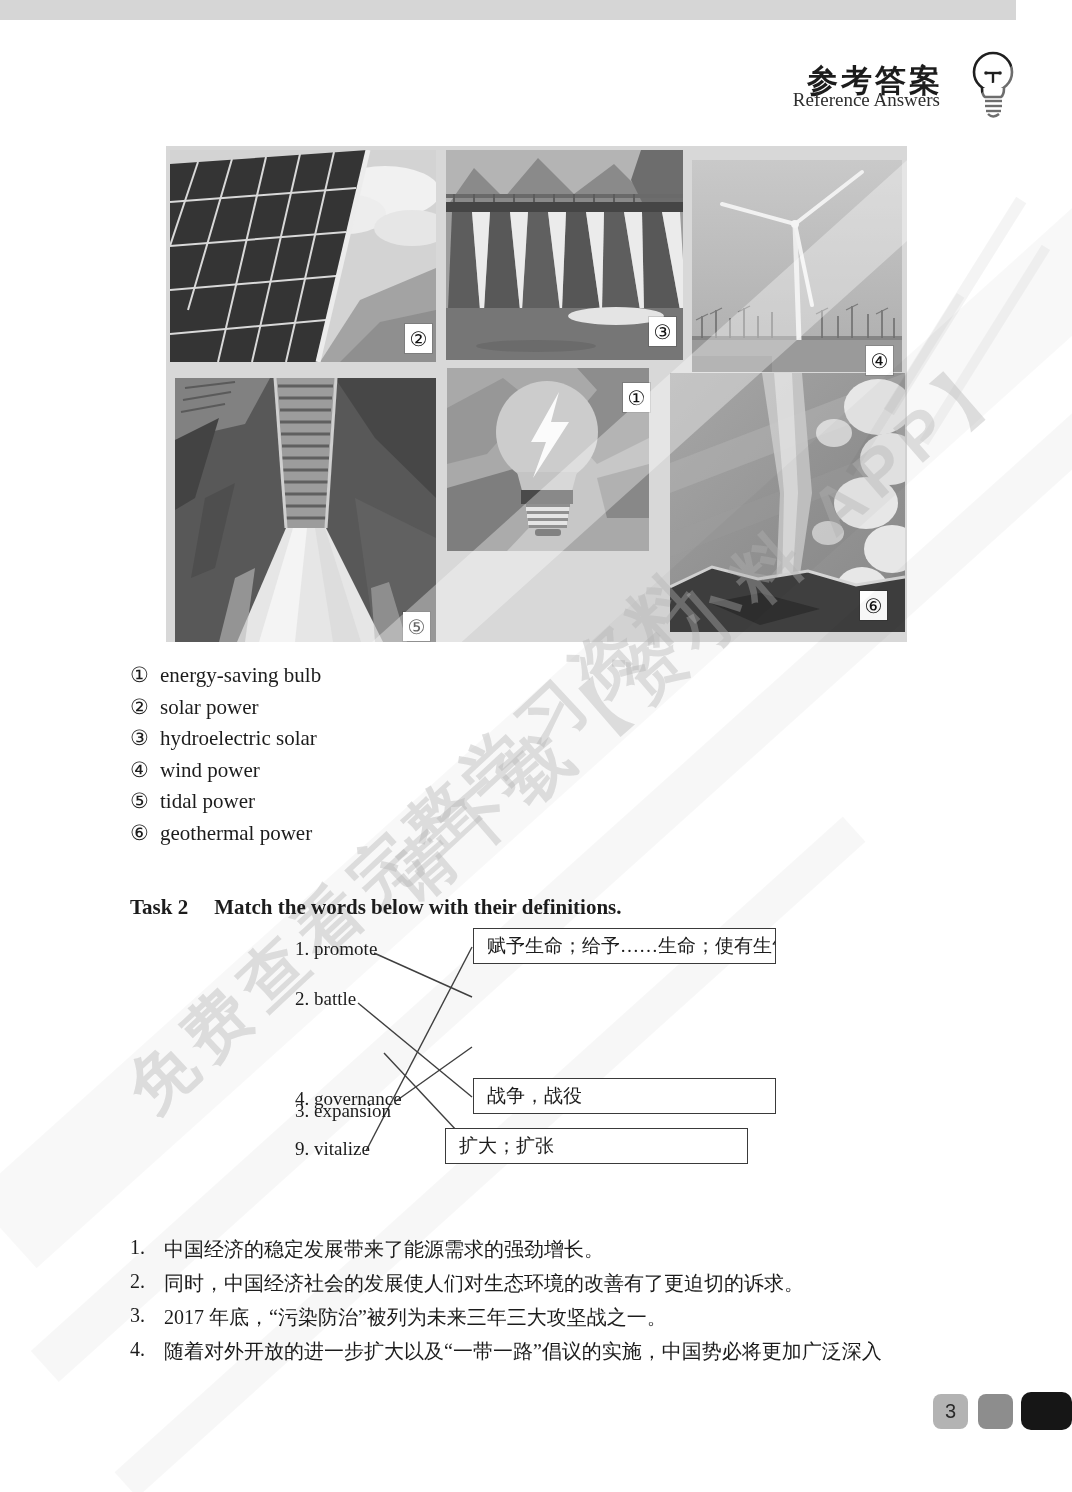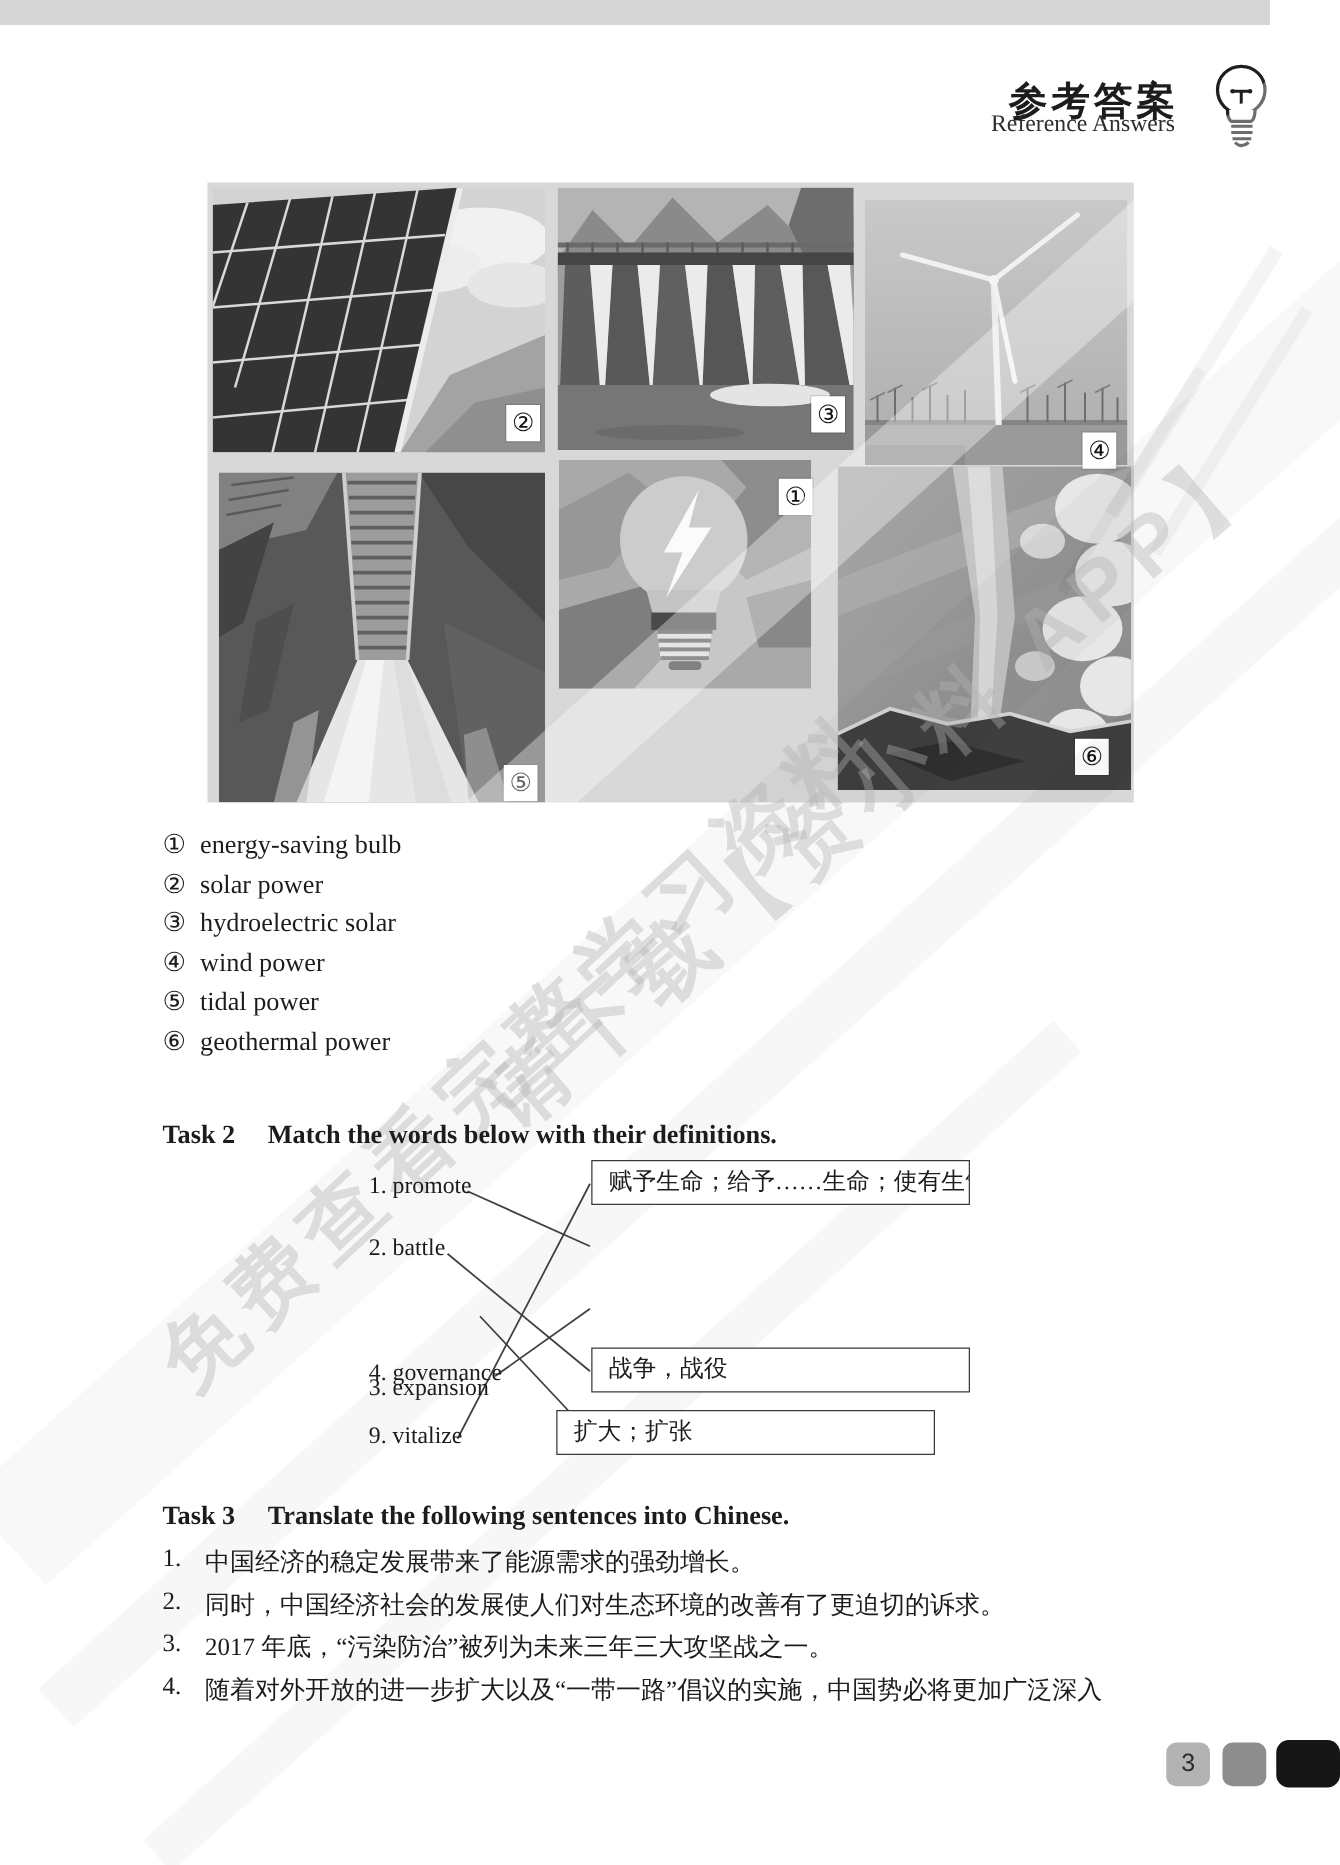--- a/index.html
+++ b/index.html
@@ -349,23 +349,20 @@
   <div class="abs defbox" style="left:445px;top:1128px;">扩大；扩张</div>
 
   <svg id="match-svg">
       <line x1="374" y1="953" x2="472" y2="997" stroke="#3f3f3f" stroke-width="1.4"></line>
       <line x1="358" y1="1003" x2="472" y2="1097" stroke="#3f3f3f" stroke-width="1.4"></line>
       <line x1="384" y1="1053" x2="472" y2="1147" stroke="#3f3f3f" stroke-width="1.4"></line>
       <line x1="396" y1="1101" x2="472" y2="1047" stroke="#3f3f3f" stroke-width="1.4"></line>
       <line x1="366" y1="1151" x2="472" y2="947" stroke="#3f3f3f" stroke-width="1.4"></line>
     </svg>
 
-  <div class="abs task-head" style="left:130px;top:1200px;">
-    <span class="tlabel">Task 3</span><span>Translate the following sentences into Chinese.</span>
-  </div>
   <div class="abs sentence" style="left:130px;top:1236px;">
       <span class="snum">1.</span>
       <span>中国经济的稳定发展带来了能源需求的强劲增长。</span>
     </div>
   <div class="abs sentence" style="left:130px;top:1270px;">
       <span class="snum">2.</span>
       <span>同时，中国经济社会的发展使人们对生态环境的改善有了更迫切的诉求。</span>
     </div>
   <div class="abs sentence" style="left:130px;top:1304px;">
       <span class="snum">3.</span>

